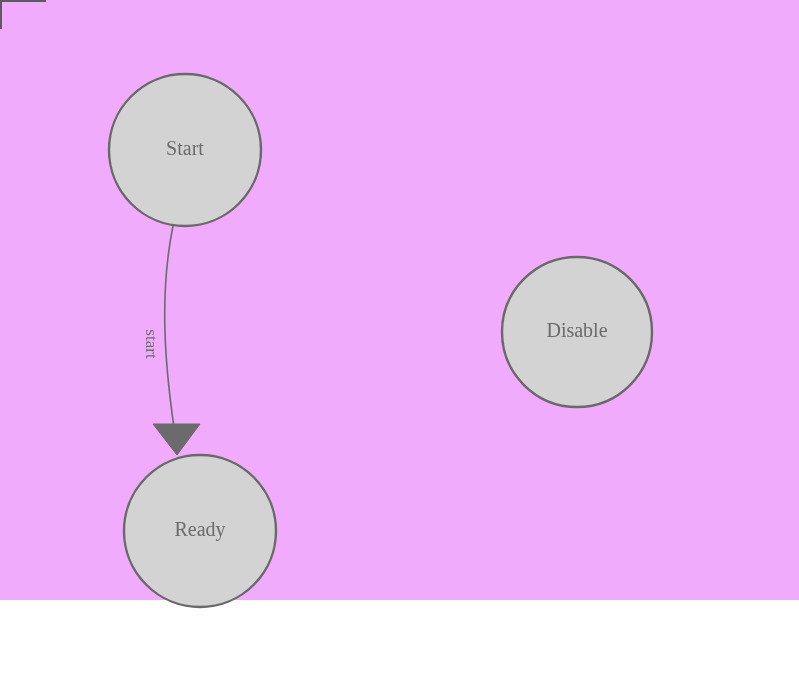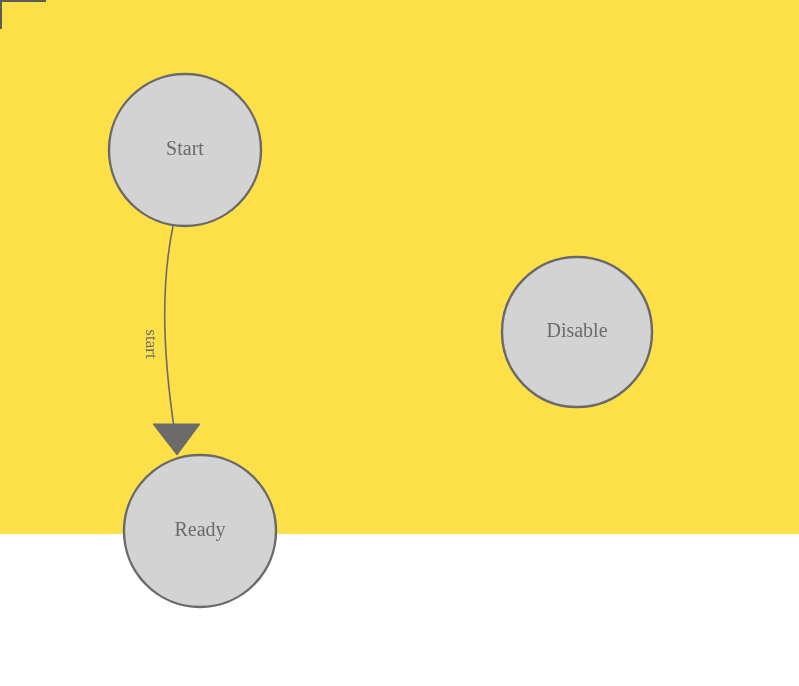--- a/index.html
+++ b/index.html
@@ -10,22 +10,22 @@
   }
   body {
     width: 799px;
     height: 686px;
     overflow: hidden;
     font-family: "Liberation Serif", serif;
   }
   #canvas {
     position: relative;
     width: 799px;
-    height: 534px;
-    background: #fde047;
+    height: 600px;
+    background: #f0abfc;
   }
   #graph-svg {
     position: absolute;
     top: 0;
     left: 0;
     width: 799px;
     height: 686px;
   }
   .node-label {
     font-family: "Liberation Serif", serif;

